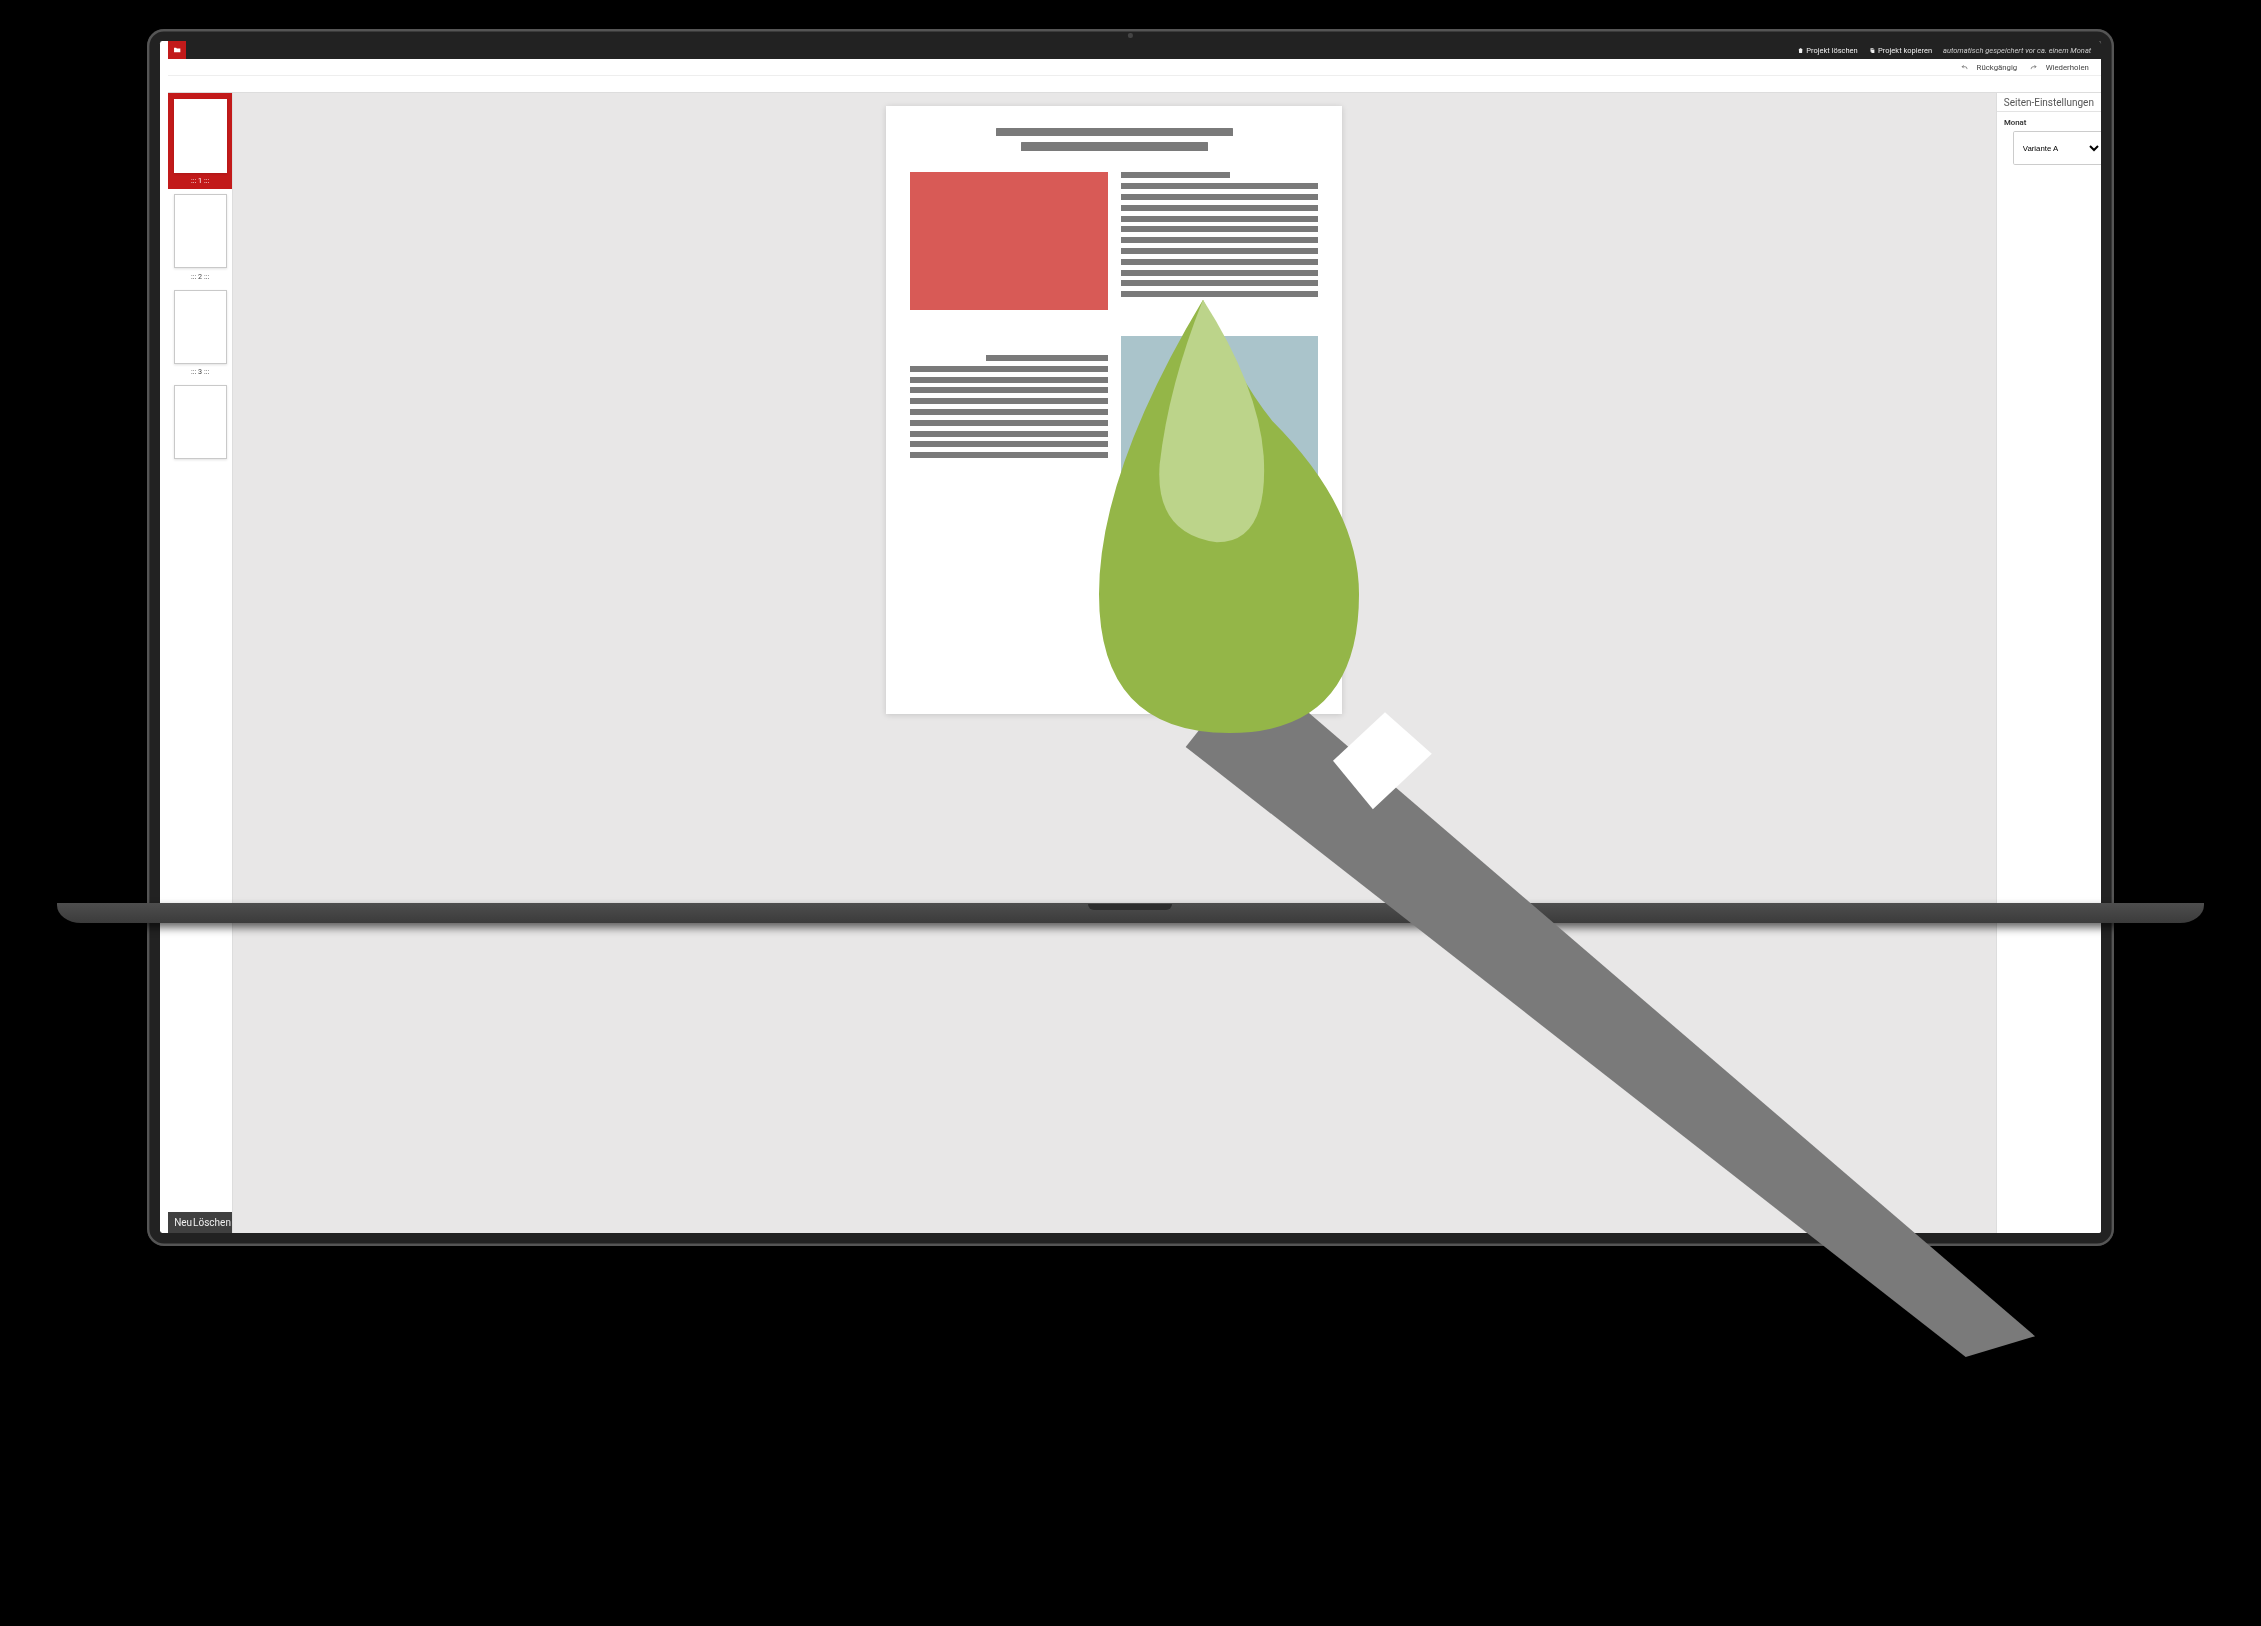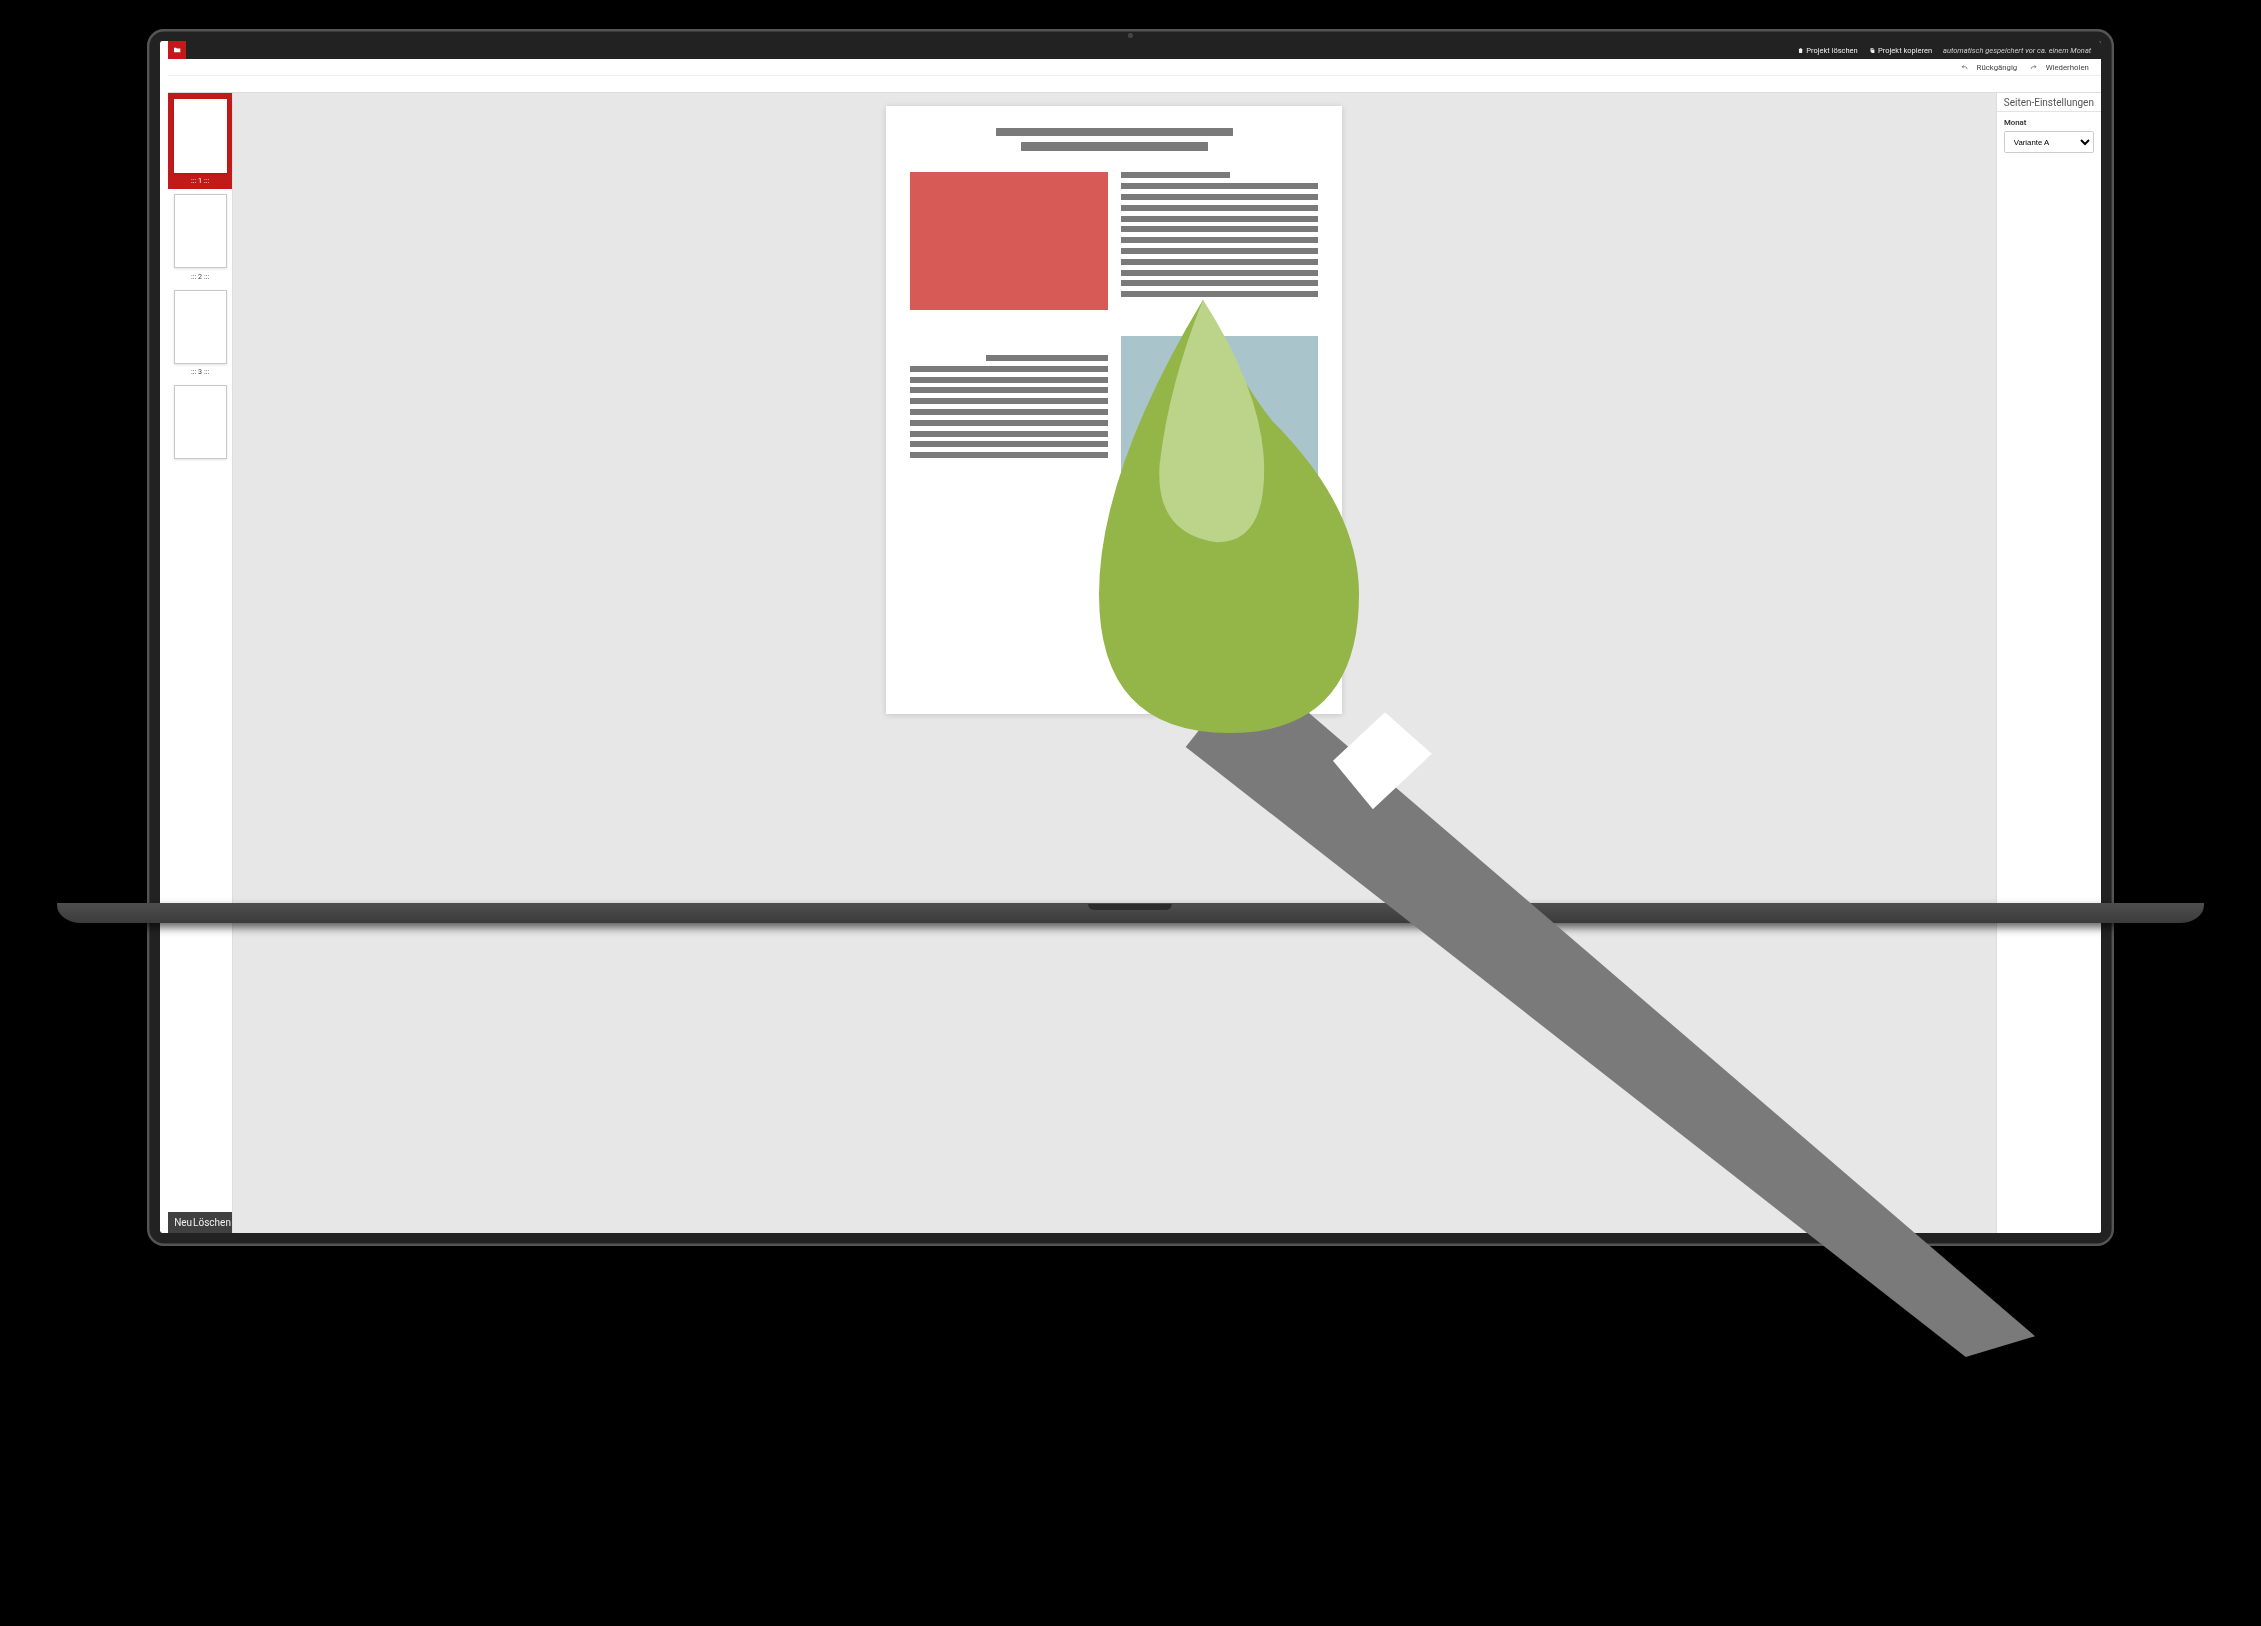--- a/index.html
+++ b/index.html
@@ -173,23 +173,23 @@
   .settings-head {
     text-align: center;
     font-size: 10px;
     color: #555;
     padding: 3.6px 2.4px;
     border-bottom: 0.6px solid #e3e3e3;
   }
   .settings-body { padding: 6px 7.2px; }
   .settings-body label { font-weight: 600; font-size: 7.8px; display: block; margin-bottom: 3.6px; }
   .settings-body select {
-    width: 100%; height: 22px;
+    width: 100%; height: 34px;
     border: 0.6px solid #ccc; border-radius: 1.8px;
-    padding: 0 4.8px; font-size: 7.8px; background: #fff;
+    padding: 0 4.8px; font-size: 7.8px; background: #fff; margin-left: 9px;
   }
 
   
   .pipette {
     position: absolute;
     left: 44%;
     top: 19.5%;
     width: 46%;
     aspect-ratio: 1;
     pointer-events: none;

